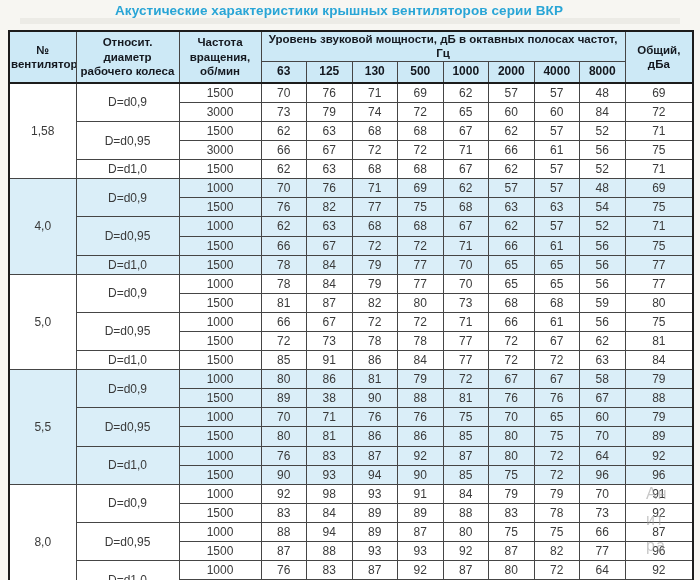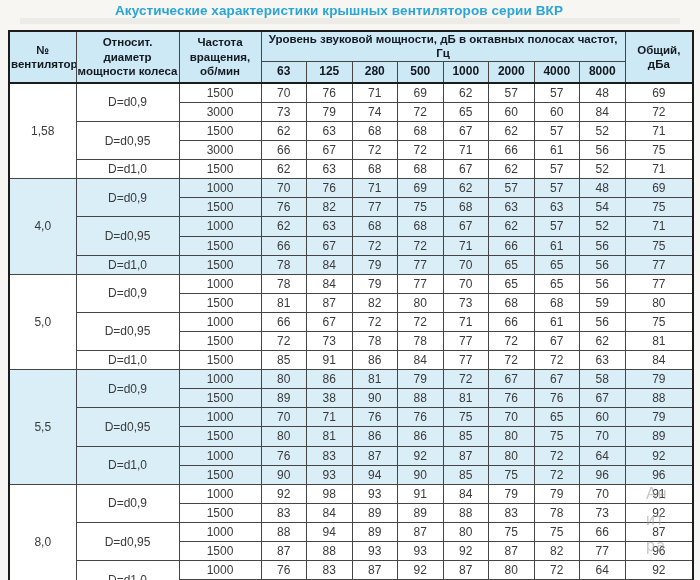--- a/index.html
+++ b/index.html
@@ -71,29 +71,29 @@
       <col class="c-band">
     <col class="c-band">
       <col class="c-band">
       <col class="c-band">
       <col class="c-band">
     <col class="c-total">
   </colgroup>
   <thead>
     <tr class="h1">
       <th rowspan="2">№ вентилятора</th>
-      <th rowspan="2">Относит. диаметр мощности колеса</th>
+      <th rowspan="2">Относит. диаметр рабочего колеса</th>
       <th rowspan="2">Частота вращения, об/мин</th>
       <th colspan="8">Уровень звуковой мощности, дБ в октавных полосах частот, Гц</th>
       <th rowspan="2">Общий, дБа</th>
     </tr>
     <tr class="h2">
       <th>63</th>
       <th>125</th>
-      <th>280</th>
+      <th>130</th>
       <th>500</th>
       <th>1000</th>
       <th>2000</th>
       <th>4000</th>
       <th>8000</th>
     </tr>
   </thead>
   <tbody>
       <tr>
         <td rowspan="5">1,58</td>

